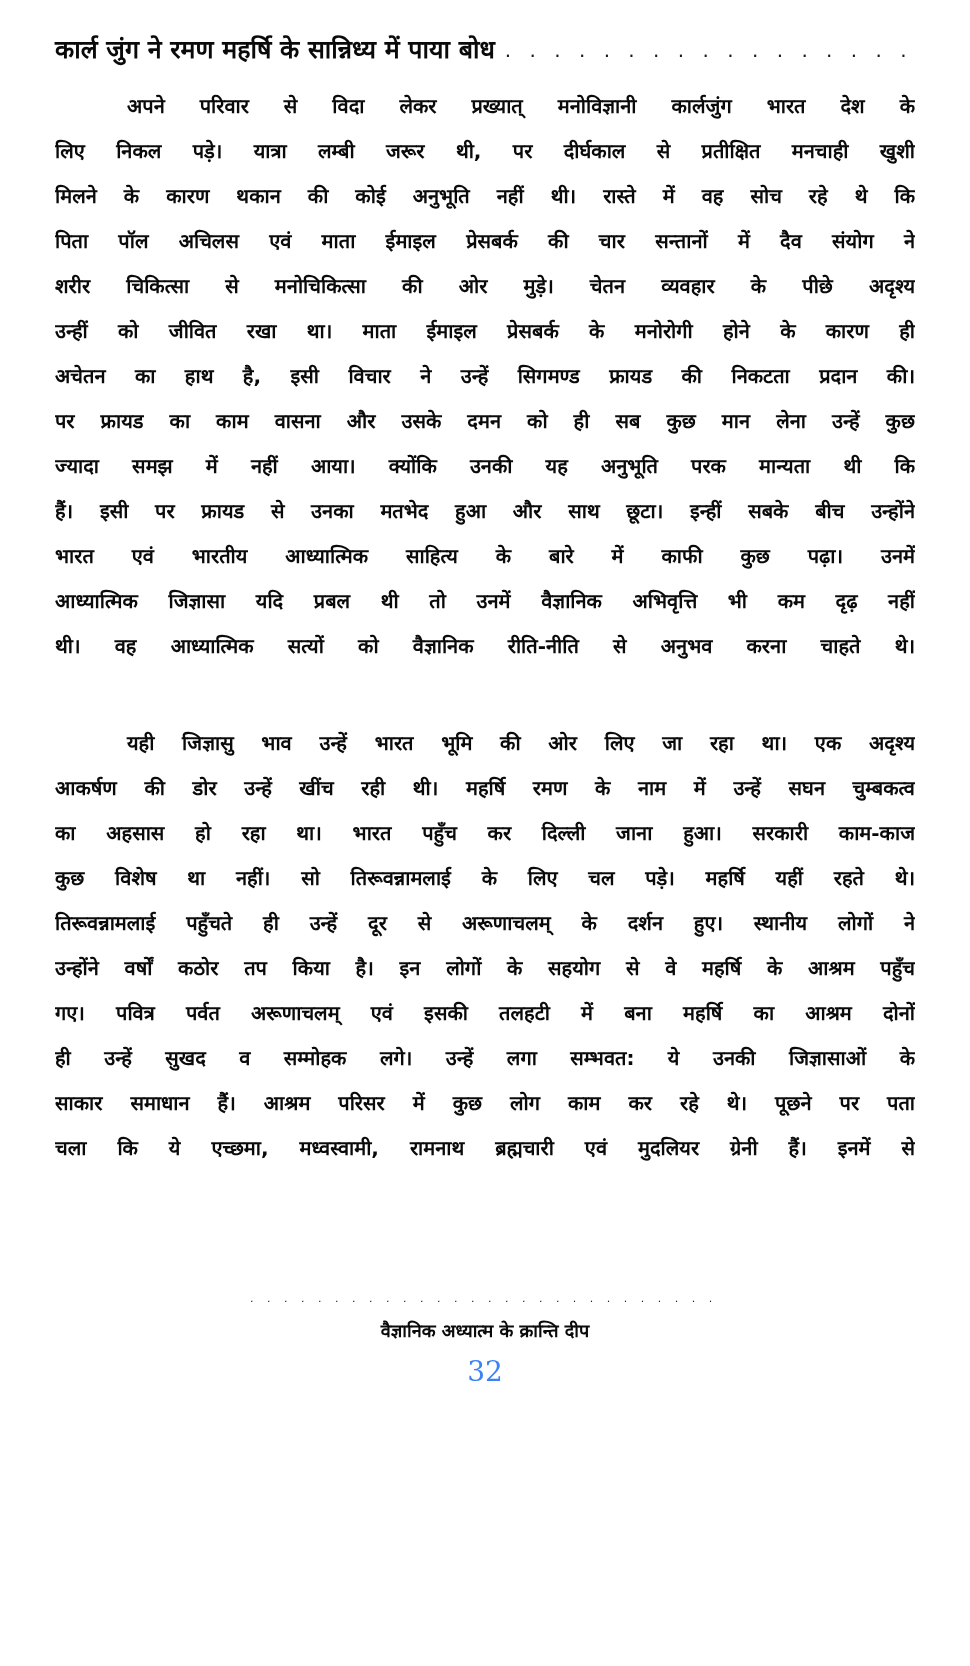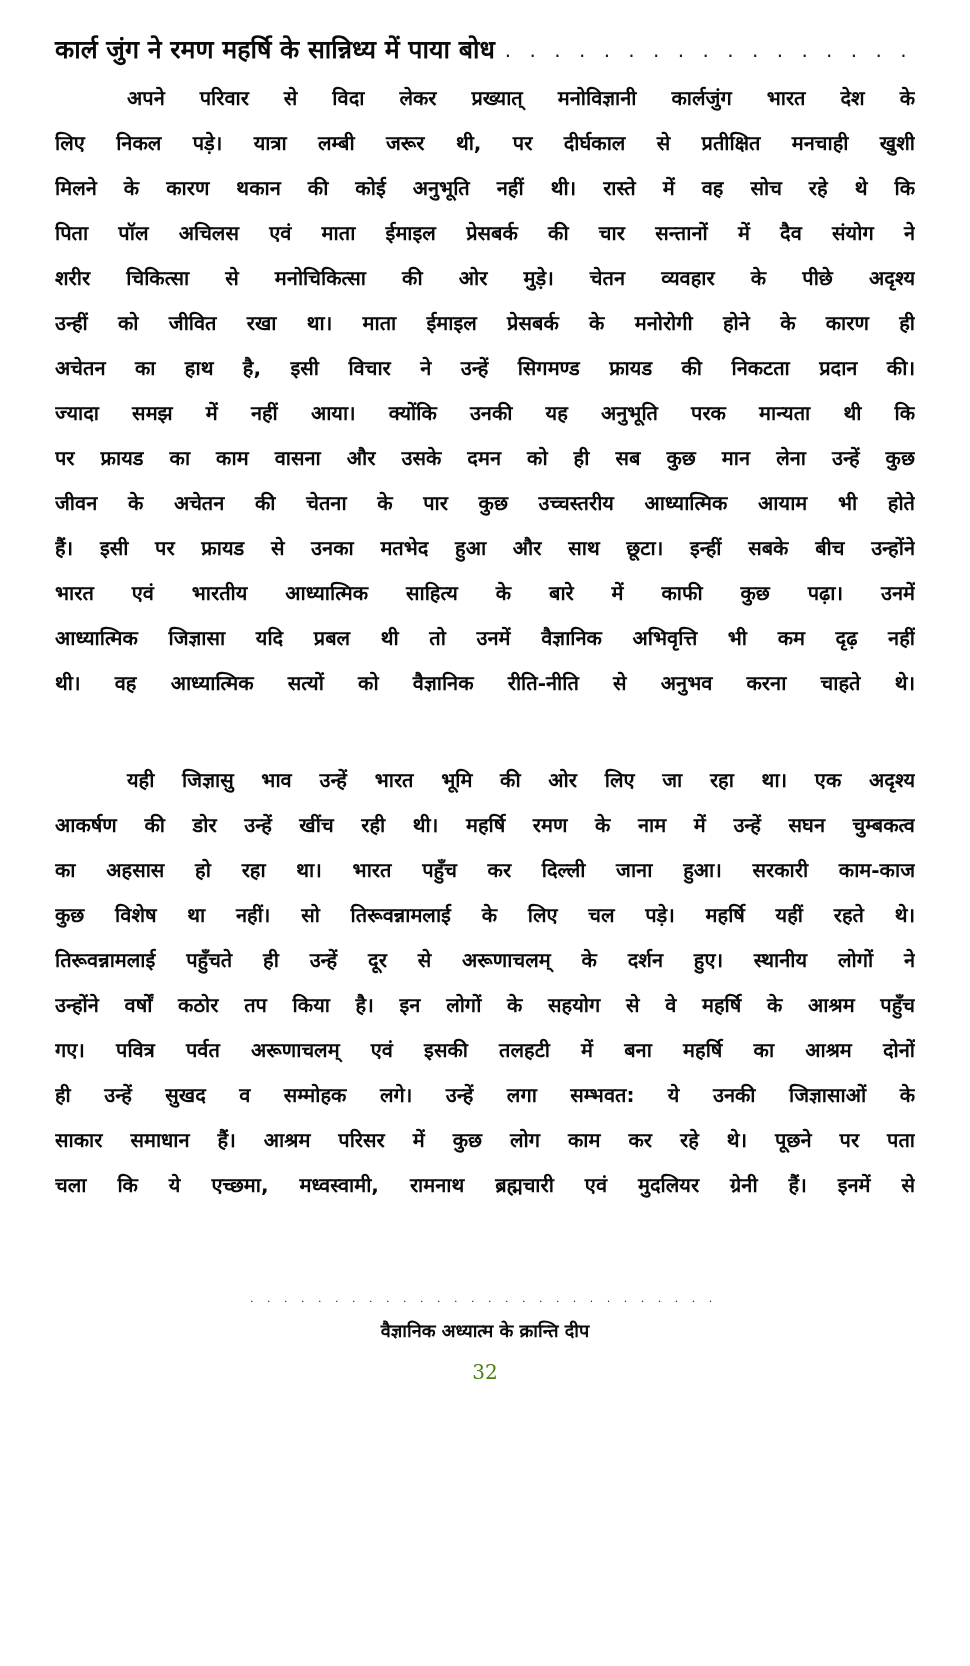--- a/index.html
+++ b/index.html
@@ -18,21 +18,21 @@
     background: #ffffff;
     position: relative;
   }
   .chapter-header {
     display: flex;
     align-items: center;
     font-size: 25px;
     font-weight: 700;
     line-height: 40px;
     white-space: nowrap;
-    margin-bottom: 6px;
+    margin-bottom: 14px;
   }
   .chapter-header .leader {
     flex: 1;
     overflow: hidden;
     font-size: 20px;
     font-weight: 400;
     letter-spacing: 6px;
     padding-left: 10px;
     color: #1a1a1a;
   }
@@ -68,24 +68,24 @@
     margin: 0 auto 6px auto;
   }
   .footer-title {
     font-size: 18px;
     font-weight: 700;
     line-height: 38px;
     color: #0a0a0a;
   }
   .page-number {
     font-family: "DejaVu Serif", serif;
-    font-size: 20px;
+    font-size: 28px;
     font-weight: 400;
     line-height: 44px;
-    color: #4d7c0f;
+    color: #3b82f6;
   }
 </style>
 </head>
 <body>
 
 <div class="page">
 
   <div class="chapter-header">
     <span>कार्ल जुंग ने रमण महर्षि के सान्निध्य में पाया बोध</span>
     <span class="leader">. . . . . . . . . . . . . . . . . .</span>
@@ -93,23 +93,22 @@
 
   <div class="body-text">
     <div class="paragraph">
         <div class="text-line first-line">अपने परिवार से विदा लेकर प्रख्यात् मनोविज्ञानी कार्लजुंग भारत देश के</div>
         <div class="text-line">लिए निकल पड़े। यात्रा लम्बी जरूर थी, पर दीर्घकाल से प्रतीक्षित मनचाही खुशी</div>
         <div class="text-line">मिलने के कारण थकान की कोई अनुभूति नहीं थी। रास्ते में वह सोच रहे थे कि</div>
         <div class="text-line">पिता पॉल अचिलस एवं माता ईमाइल प्रेसबर्क की चार सन्तानों में दैव संयोग ने</div>
         <div class="text-line">शरीर चिकित्सा से मनोचिकित्सा की ओर मुड़े। चेतन व्यवहार के पीछे अदृश्य</div>
         <div class="text-line">उन्हीं को जीवित रखा था। माता ईमाइल प्रेसबर्क के मनोरोगी होने के कारण ही</div>
         <div class="text-line">अचेतन का हाथ है, इसी विचार ने उन्हें सिगमण्ड फ्रायड की निकटता प्रदान की।</div>
+        <div class="text-line">पर फ्रायड का काम वासना और उसके दमन को ही सब कुछ मान लेना उन्हें कुछ</div>
         <div class="text-line">ज्यादा समझ में नहीं आया। क्योंकि उनकी यह अनुभूति परक मान्यता थी कि</div>
-        <div class="text-line">पर फ्रायड का काम वासना और उसके दमन को ही सब कुछ मान लेना उन्हें कुछ</div>
-        <div class="text-line">जीवन के अचेतन की चेतना के पार कुछ उच्चस्तरीय आध्यात्मिक आयाम भी होते</div>
         <div class="text-line">हैं। इसी पर फ्रायड से उनका मतभेद हुआ और साथ छूटा। इन्हीं सबके बीच उन्होंने</div>
         <div class="text-line">भारत एवं भारतीय आध्यात्मिक साहित्य के बारे में काफी कुछ पढ़ा। उनमें</div>
         <div class="text-line">आध्यात्मिक जिज्ञासा यदि प्रबल थी तो उनमें वैज्ञानिक अभिवृत्ति भी कम दृढ़ नहीं</div>
         <div class="text-line">थी। वह आध्यात्मिक सत्यों को वैज्ञानिक रीति-नीति से अनुभव करना चाहते थे।</div>
       </div>
 
     <div class="para-gap"></div>
 
     <div class="paragraph">
         <div class="text-line first-line">यही जिज्ञासु भाव उन्हें भारत भूमि की ओर लिए जा रहा था। एक अदृश्य</div>

